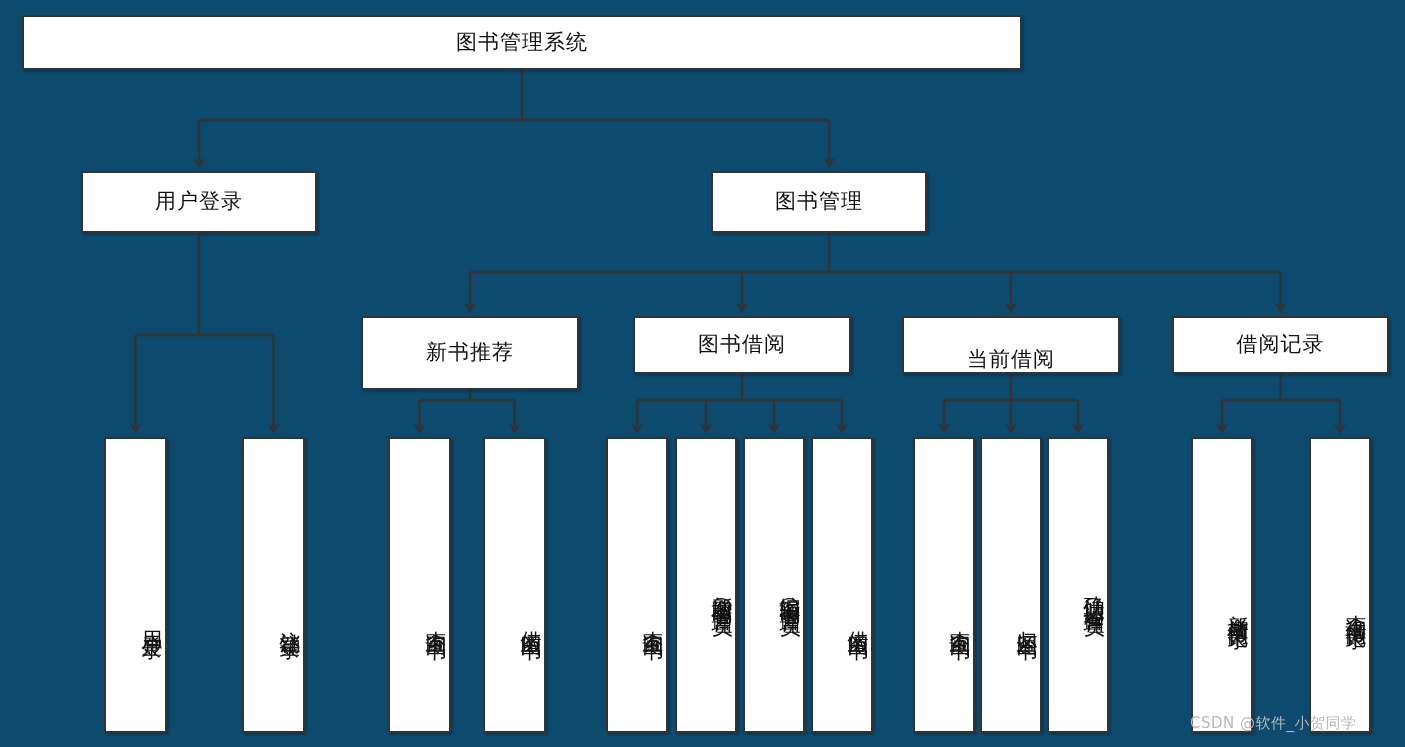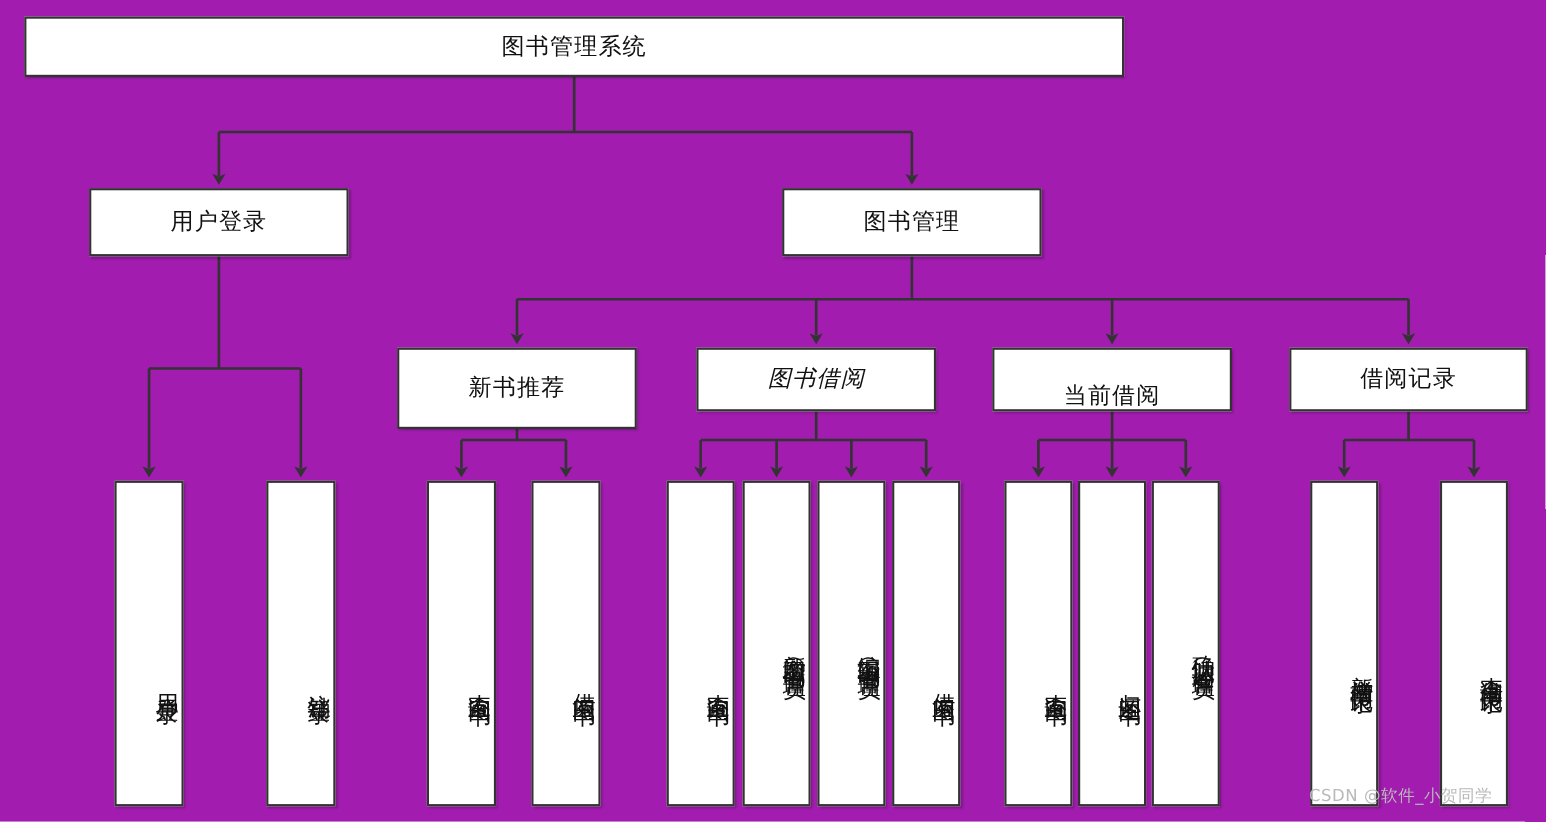--- a/index.html
+++ b/index.html
@@ -8,21 +8,21 @@
     padding: 0;
     background: #ffffff;
   }
   body {
     font-family: "DejaVu Sans", "Liberation Sans", sans-serif;
   }
   #diagram-root {
     position: relative;
     width: 1405px;
     height: 747px;
-    background: #a21caf;
+    background: #0c4a6e;
     overflow: hidden;
   }
   svg.connectors {
     position: absolute;
     left: 0;
     top: 0;
     width: 1405px;
     height: 747px;
     pointer-events: none;
   }
@@ -117,27 +117,27 @@
       </g>
   </svg>
 
   <div id="node-layer">
       <div class="node node-h" style="left: 22px; top: 15px; width: 1000px; height: 55px;">
         <span class="node-label">图书管理系统</span>
       </div>
       <div class="node node-h" style="left: 81px; top: 171px; width: 236px; height: 62px;">
         <span class="node-label">用户登录</span>
       </div>
-      <div class="node node-h" style="left: 711px; top: 171px; width: 236px; height: 62px;">
+      <div class="node node-h" style="left: 711px; top: 171px; width: 216px; height: 62px;">
         <span class="node-label">图书管理</span>
       </div>
       <div class="node node-h" style="left: 361px; top: 316px; width: 218px; height: 74px;">
         <span class="node-label">新书推荐</span>
       </div>
-      <div class="node node-h" style="left: 633px; top: 316px; width: 218px; height: 58px; font-style: italic;">
+      <div class="node node-h" style="left: 633px; top: 316px; width: 218px; height: 58px;">
         <span class="node-label">图书借阅</span>
       </div>
       <div class="node node-h" style="left: 902px; top: 316px; width: 218px; height: 58px; align-items: flex-end;">
         <span class="node-label">当前借阅</span>
       </div>
       <div class="node node-h" style="left: 1172px; top: 316px; width: 217px; height: 58px;">
         <span class="node-label">借阅记录</span>
       </div>
       <div class="node node-v pad-small" style="left: 104px; top: 437px; width: 63px; height: 296px;">
         <span class="node-label">用户登录</span>

